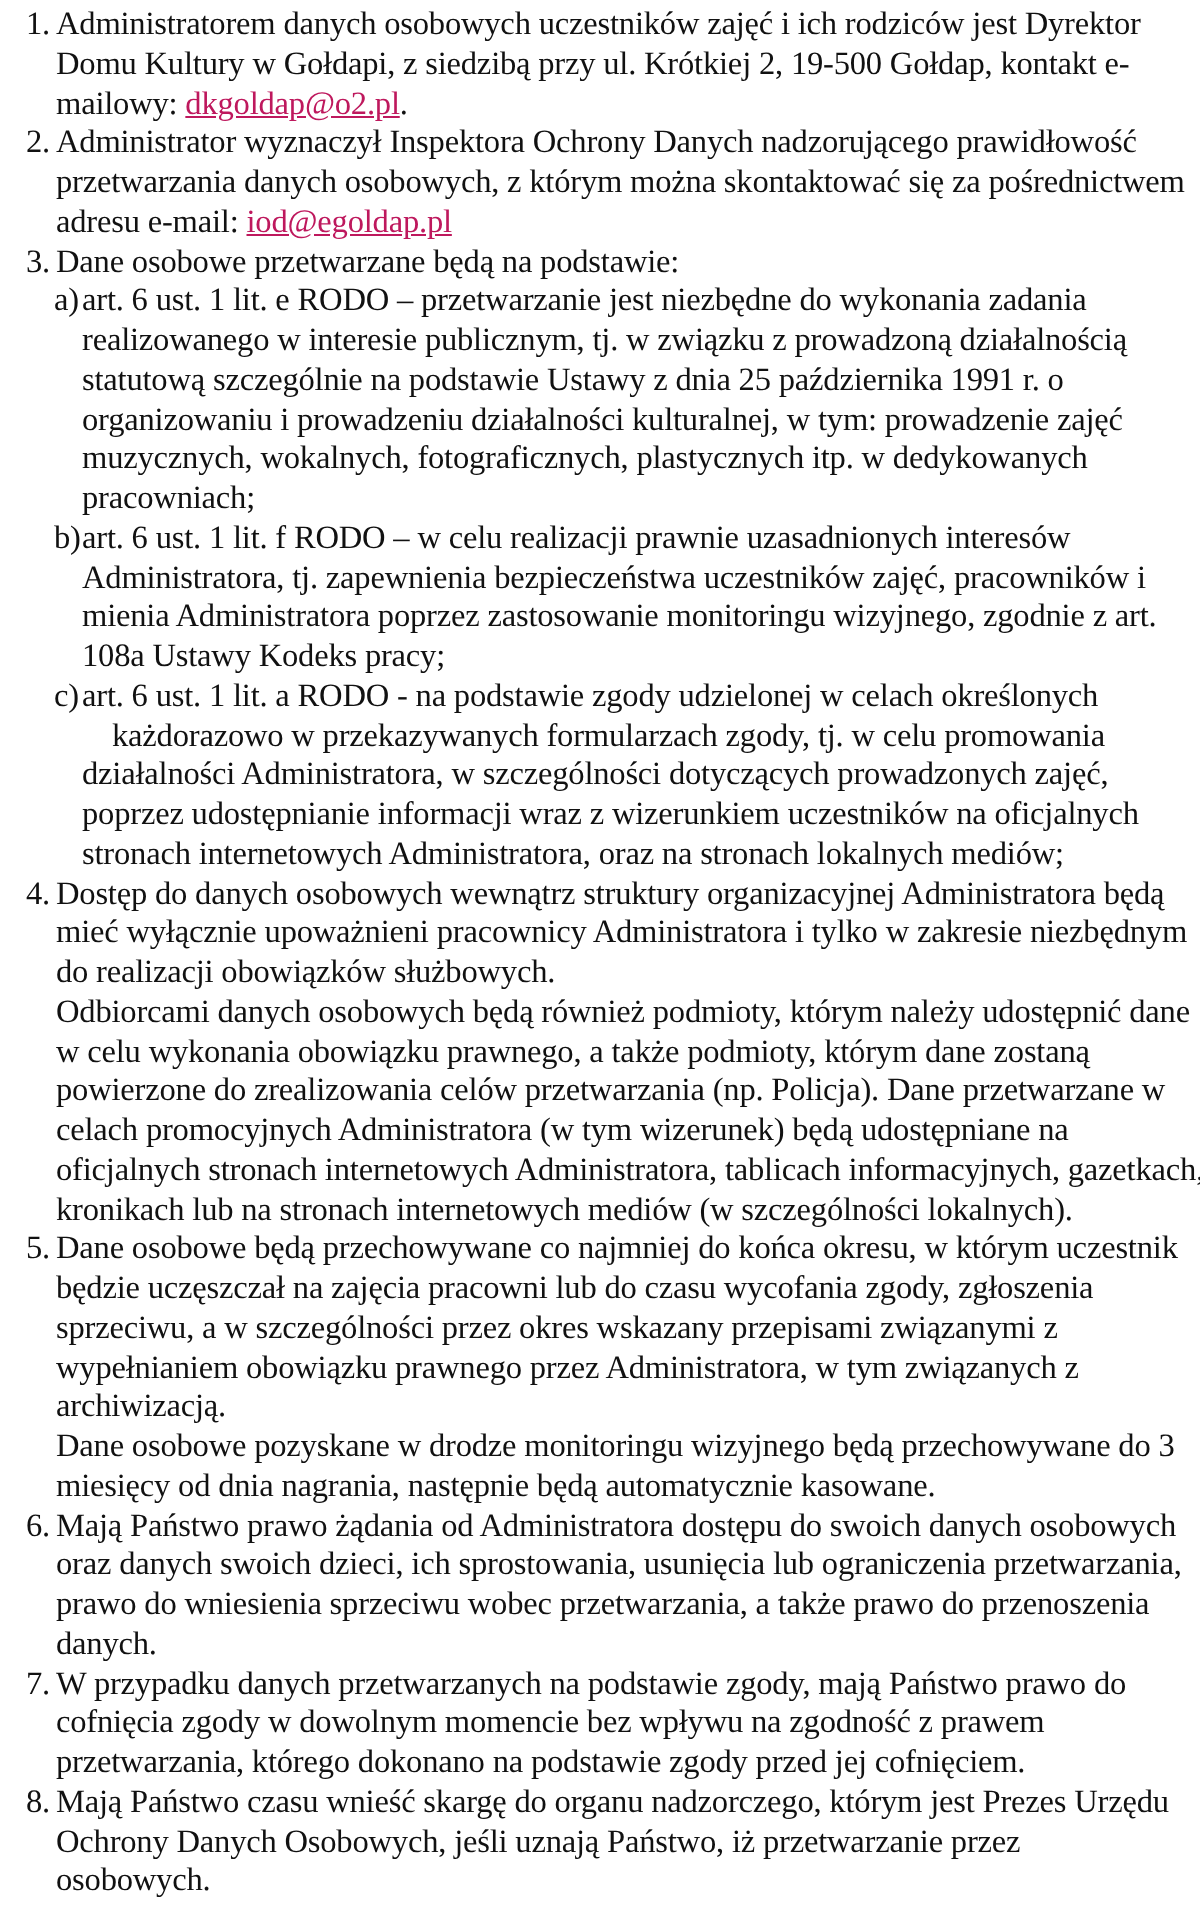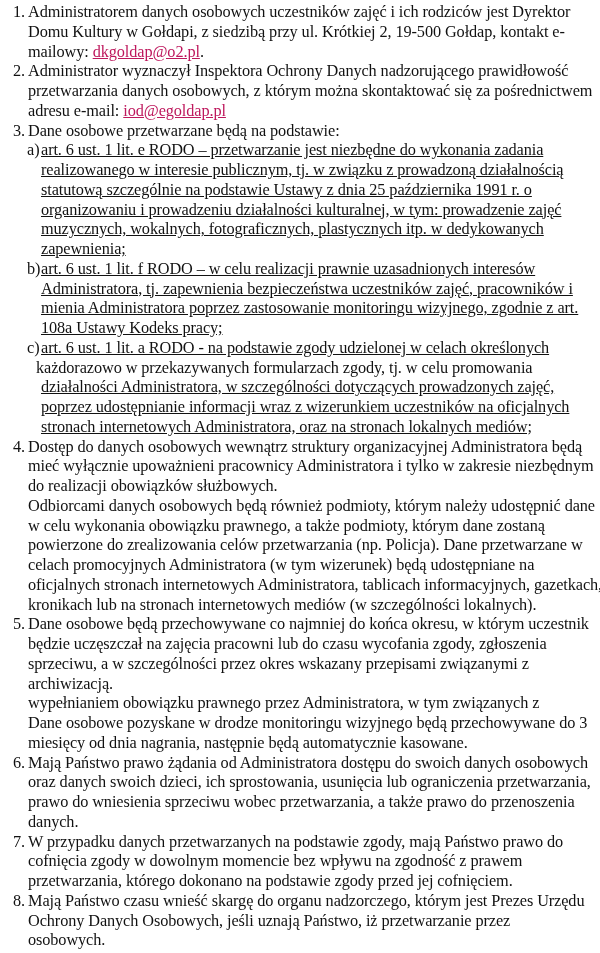--- a/index.html
+++ b/index.html
@@ -31,22 +31,22 @@
   }
   .num {
     position: absolute;
     left: 13px;
   }
   .sub {
     position: absolute;
     left: 27px;
   }
   .t1 { position: absolute; left: 28px; text-align: right; }   
-  .t2 { position: absolute; left: 41px; text-decoration: underline; }   
-  .t2b { position: absolute; left: 36px; }  
+  .t2 { position: absolute; left: 41px; }   
+  .t2b { position: absolute; left: 56px; }  
   .link {
     color: #be185d;
     text-decoration: underline;
   }
 </style>
 </head>
 <body>
 
 <div class="doc">
 
@@ -93,21 +93,21 @@
       <div class="line">
           <span class="t2">statutową szczególnie na podstawie Ustawy z dnia 25 października 1991 r. o</span>
         </div>
       <div class="line">
           <span class="t2">organizowaniu i prowadzeniu działalności kulturalnej, w tym: prowadzenie zajęć</span>
         </div>
       <div class="line">
           <span class="t2">muzycznych, wokalnych, fotograficznych, plastycznych itp. w dedykowanych</span>
         </div>
       <div class="line">
-          <span class="t2">zapewnienia;</span>
+          <span class="t2">pracowniach;</span>
         </div>
     </div>
 
     <div>
       <div class="line">
           <span class="sub">b)</span>
           <span class="t2">art. 6 ust. 1 lit. f RODO – w celu realizacji prawnie uzasadnionych interesów</span>
         </div>
       <div class="line">
           <span class="t2">Administratora, tj. zapewnienia bezpieczeństwa uczestników zajęć, pracowników i</span>
@@ -176,24 +176,24 @@
         <span class="num">5.</span>
         <span class="t1">Dane osobowe będą przechowywane co najmniej do końca okresu, w którym uczestnik</span>
       </div>
     <div class="line">
         <span class="t1">będzie uczęszczał na zajęcia pracowni lub do czasu wycofania zgody, zgłoszenia</span>
       </div>
     <div class="line">
         <span class="t1">sprzeciwu, a w szczególności przez okres wskazany przepisami związanymi z</span>
       </div>
     <div class="line">
+        <span class="t1">wypełnianiem obowiązku prawnego przez Administratora, w tym związanych z</span>
+      </div>
+    <div class="line">
         <span class="t1">archiwizacją.</span>
-      </div>
-    <div class="line">
-        <span class="t1">wypełnianiem obowiązku prawnego przez Administratora, w tym związanych z</span>
       </div>
     <div class="line">
         <span class="t1">Dane osobowe pozyskane w drodze monitoringu wizyjnego będą przechowywane do 3</span>
       </div>
     <div class="line">
         <span class="t1">miesięcy od dnia nagrania, następnie będą automatycznie kasowane.</span>
       </div>
   </div>
 
   <div>

